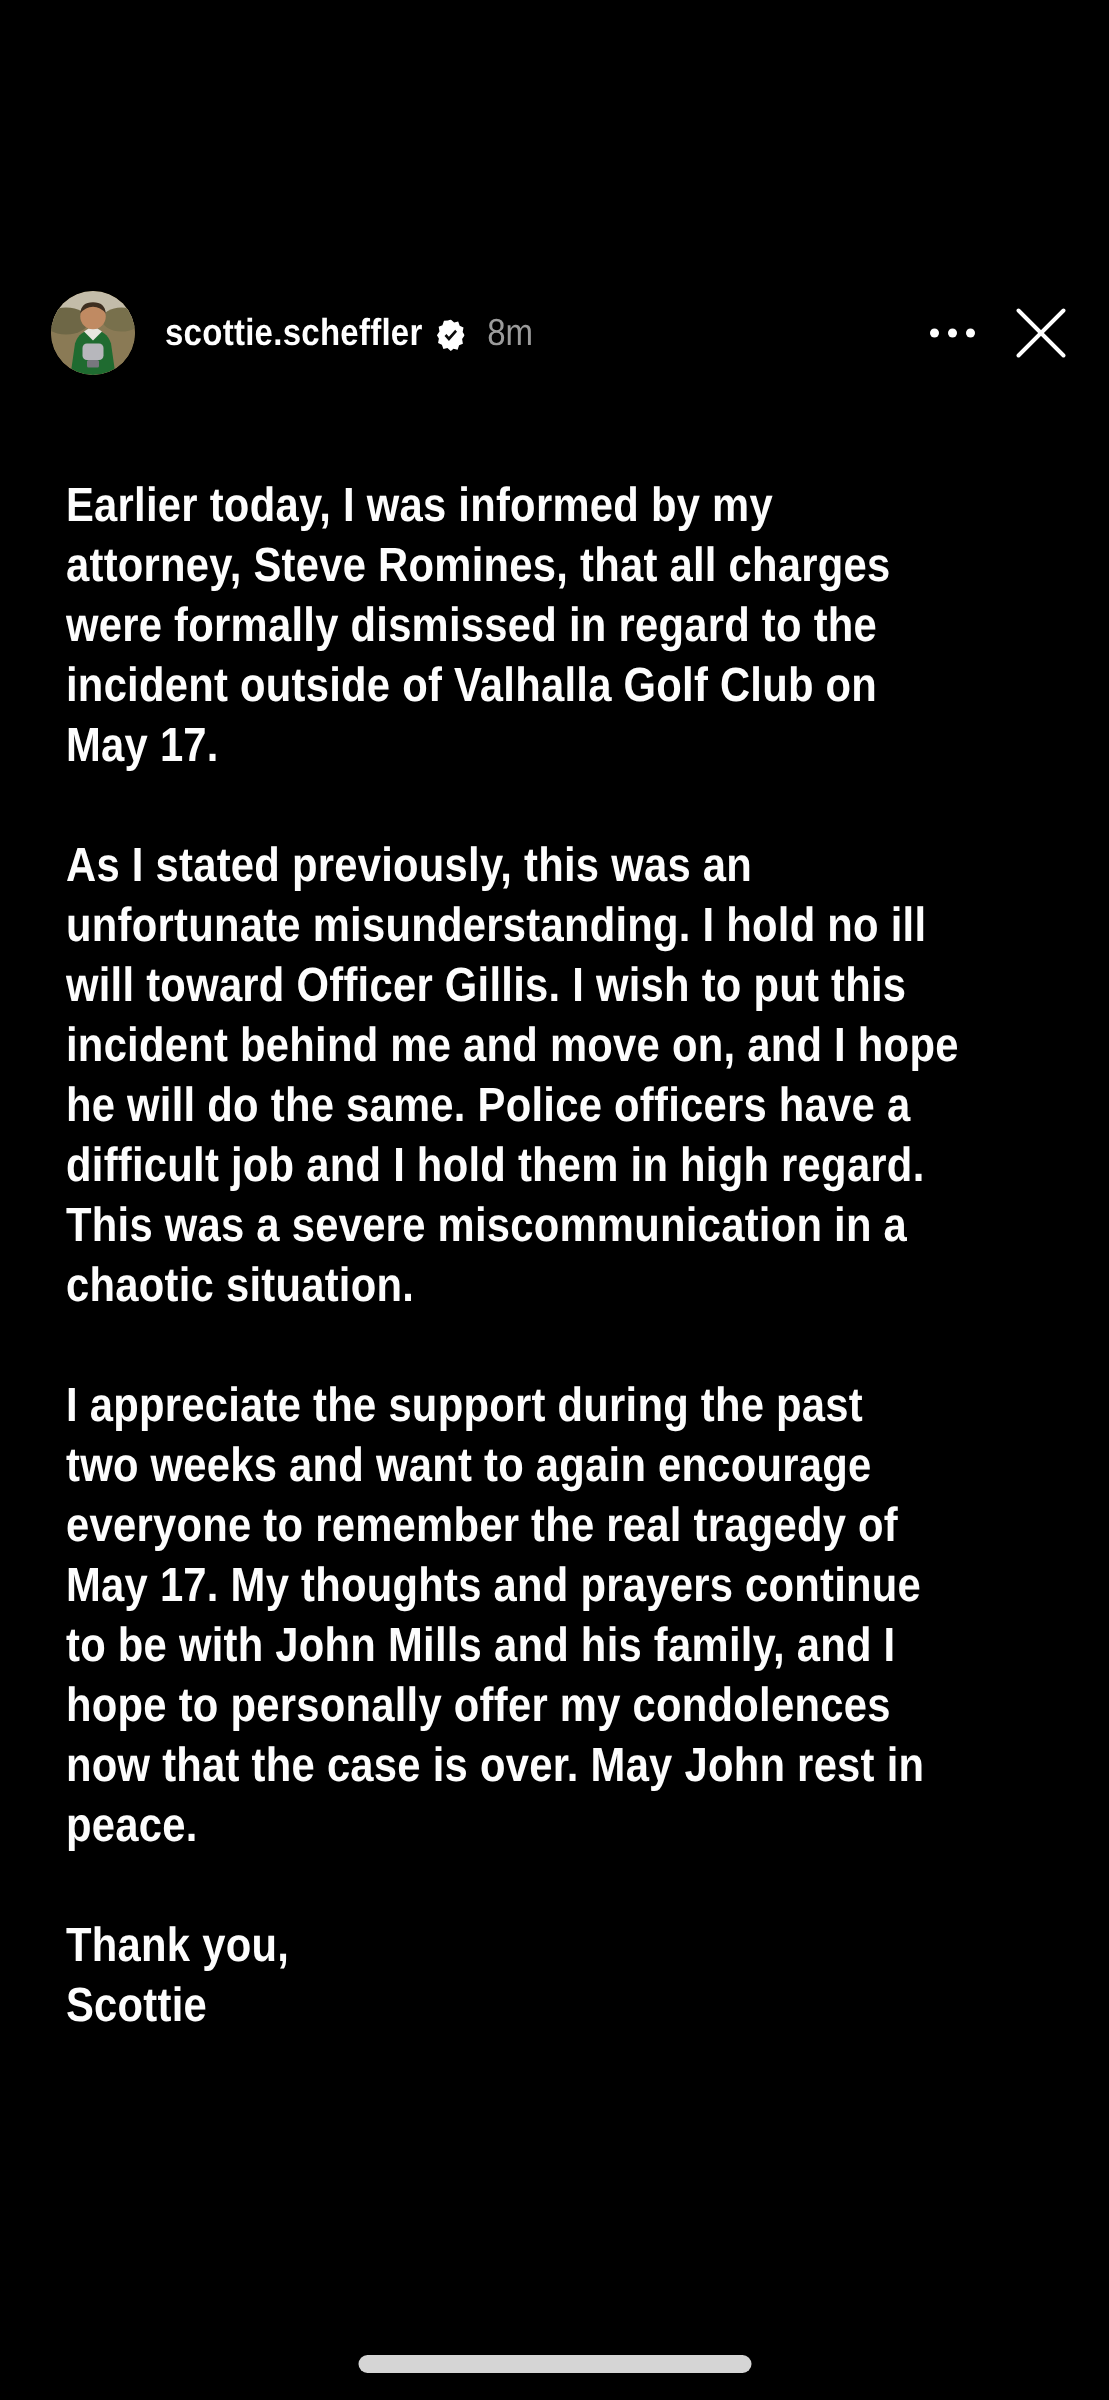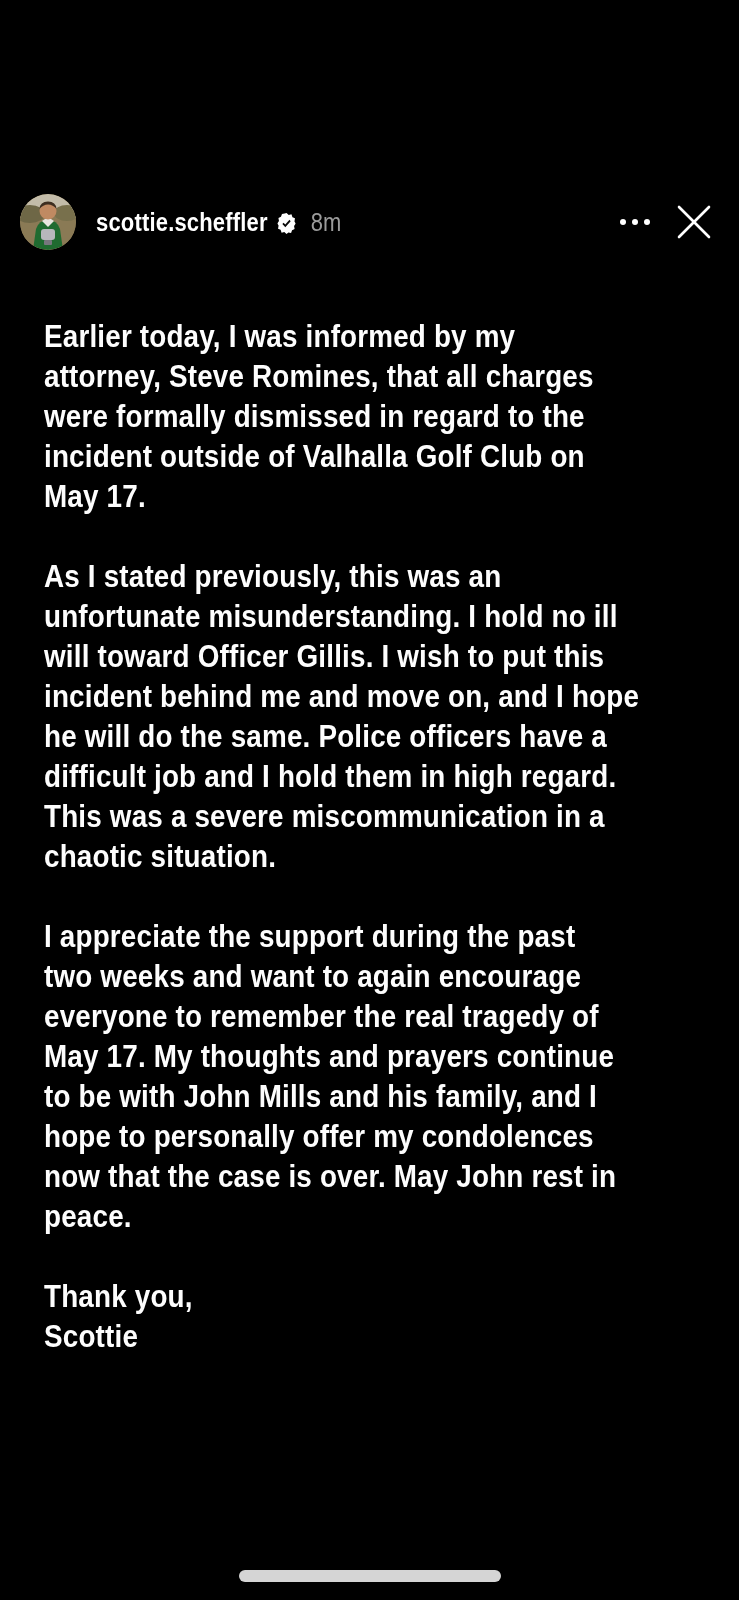--- a/index.html
+++ b/index.html
@@ -9,21 +9,21 @@
     font-family: "Liberation Sans", "DejaVu Sans", sans-serif;
     position: relative;
     overflow: hidden;
     color: #fafafa;
   }
   .screen { position: absolute; inset: 0; background: #000; }
 
   
   .story-header {
     position: absolute;
-    top: 190px; left: 0; right: 0; height: 64px;
+    top: 190px; left: 14px; right: 0; height: 64px;
   }
   .avatar {
     position: absolute; left: 20px; top: 4px;
     width: 56px; height: 56px; border-radius: 50%;
     overflow: hidden; background: #8a7a55;
     cursor: pointer;
   }
   .header-meta {
     position: absolute; left: 96px; top: 0; height: 64px;
     display: flex; align-items: center; gap: 11px;

